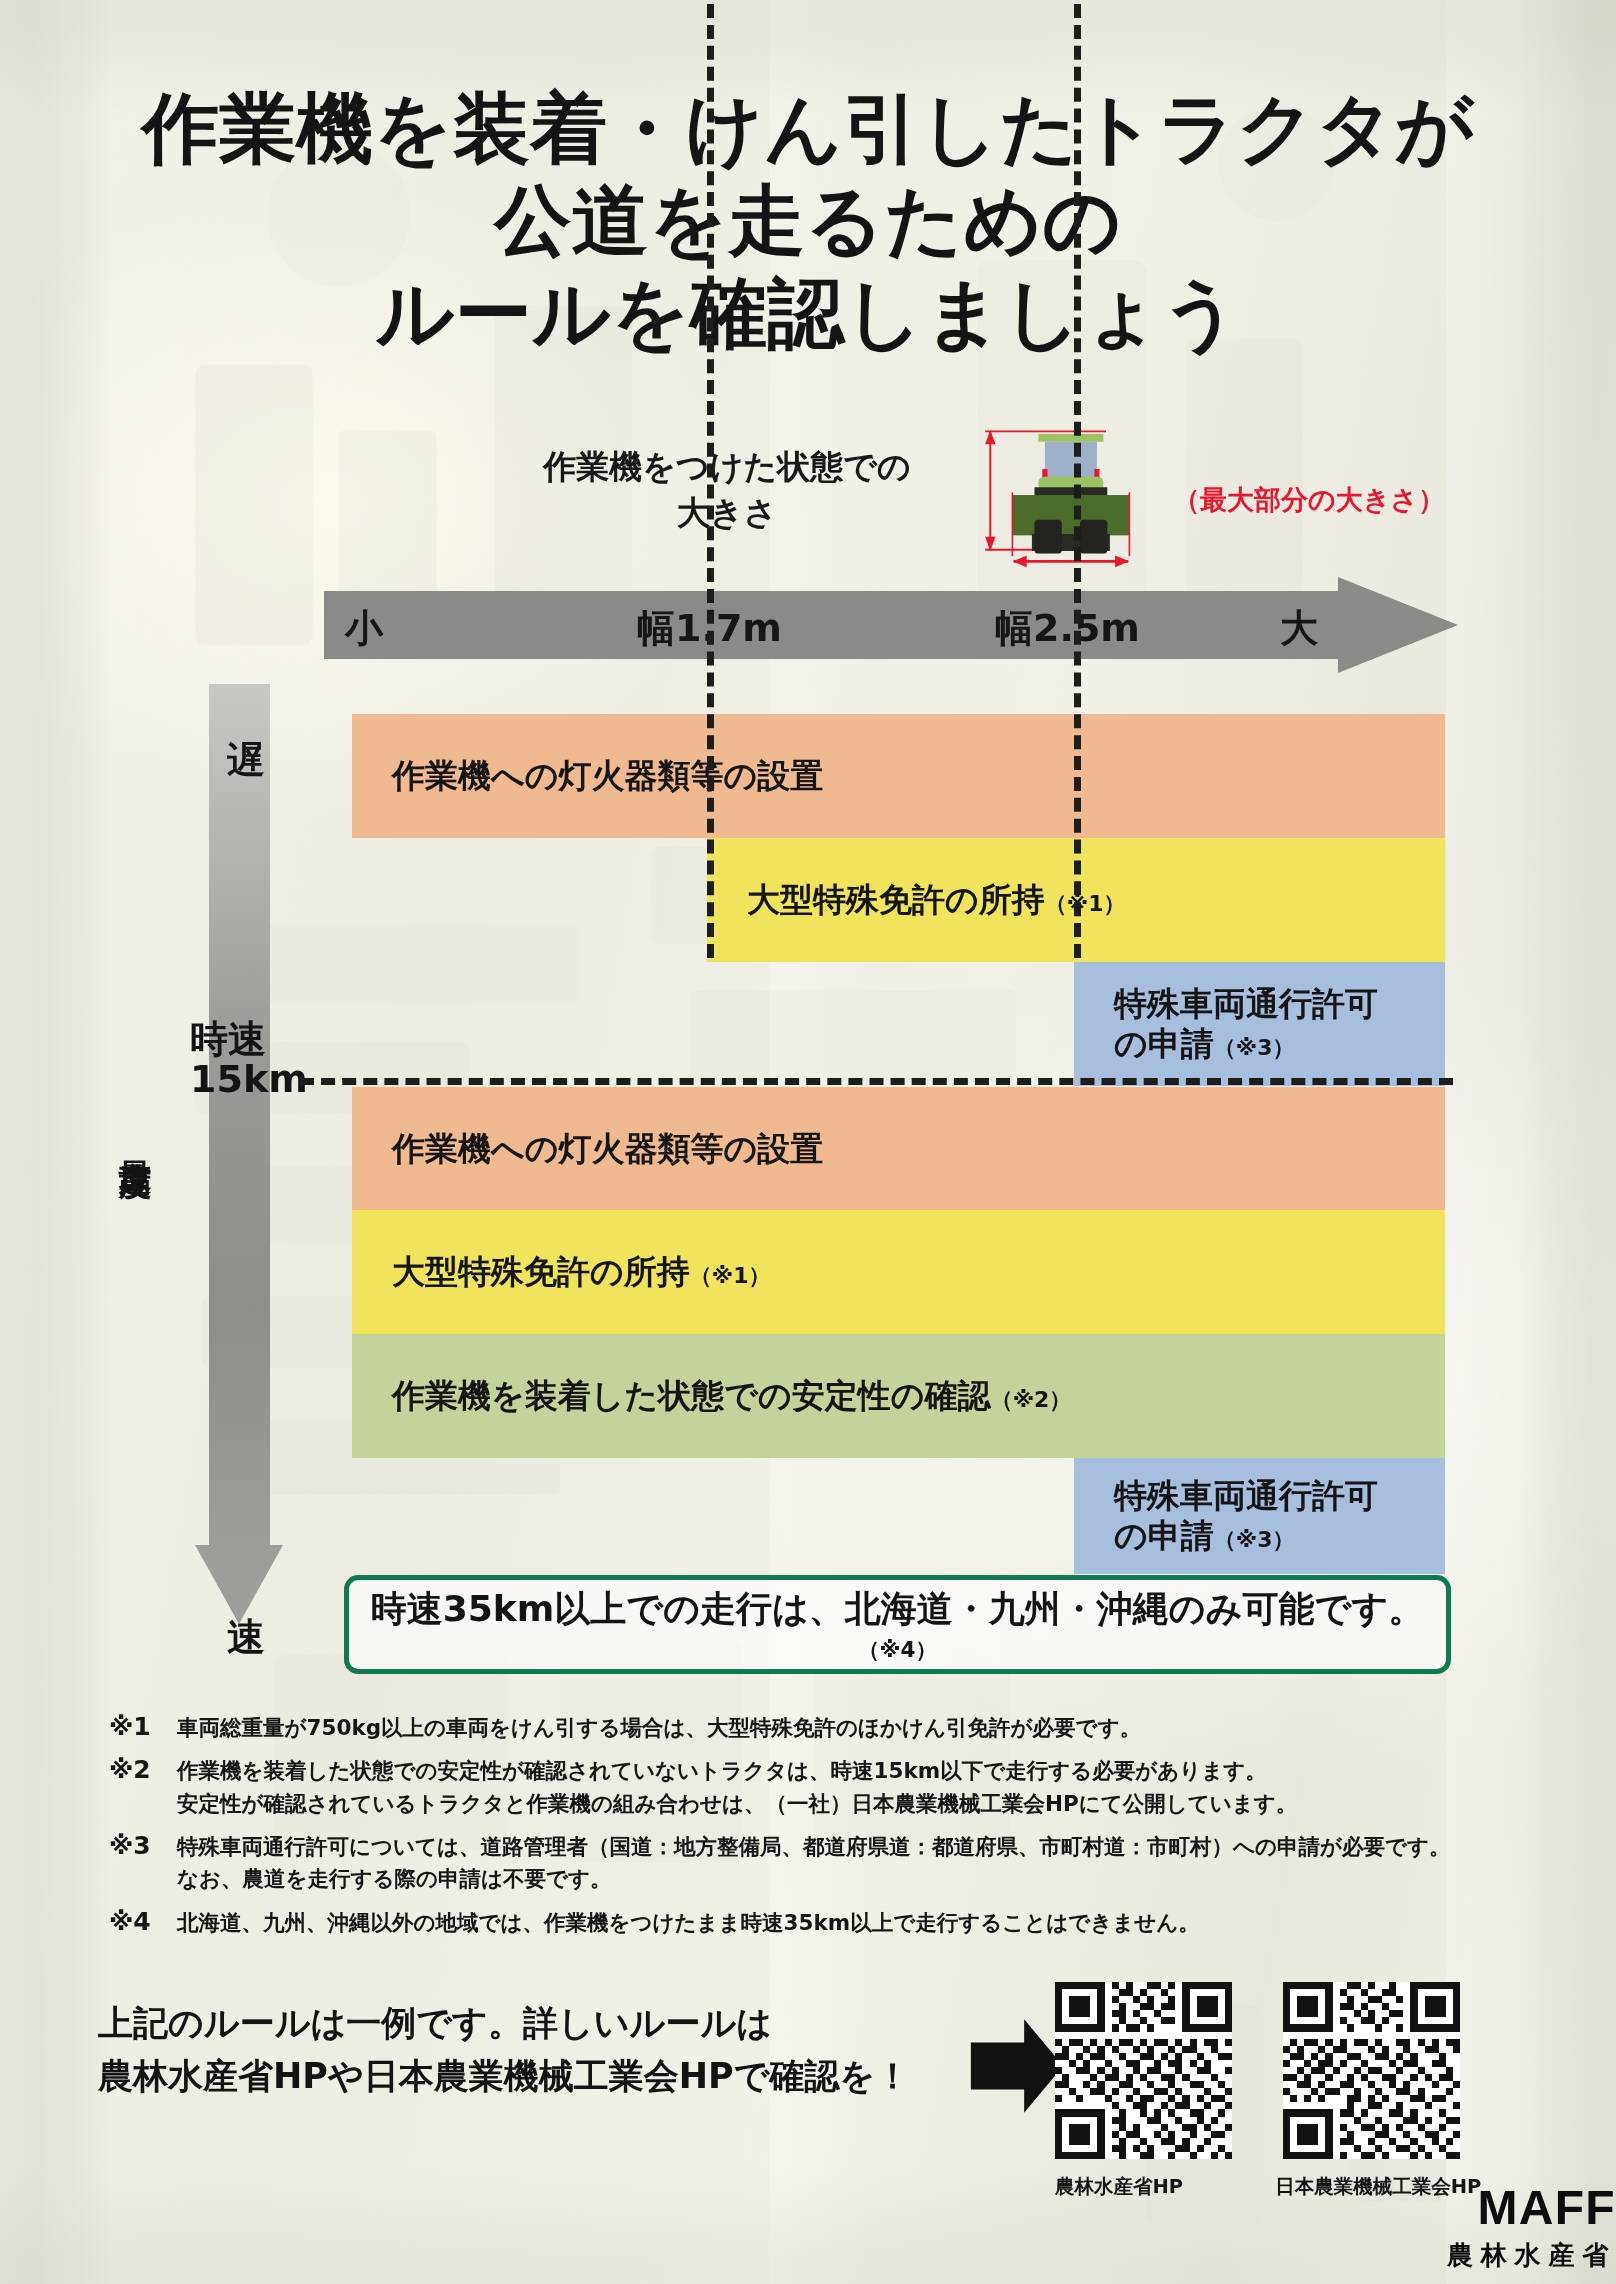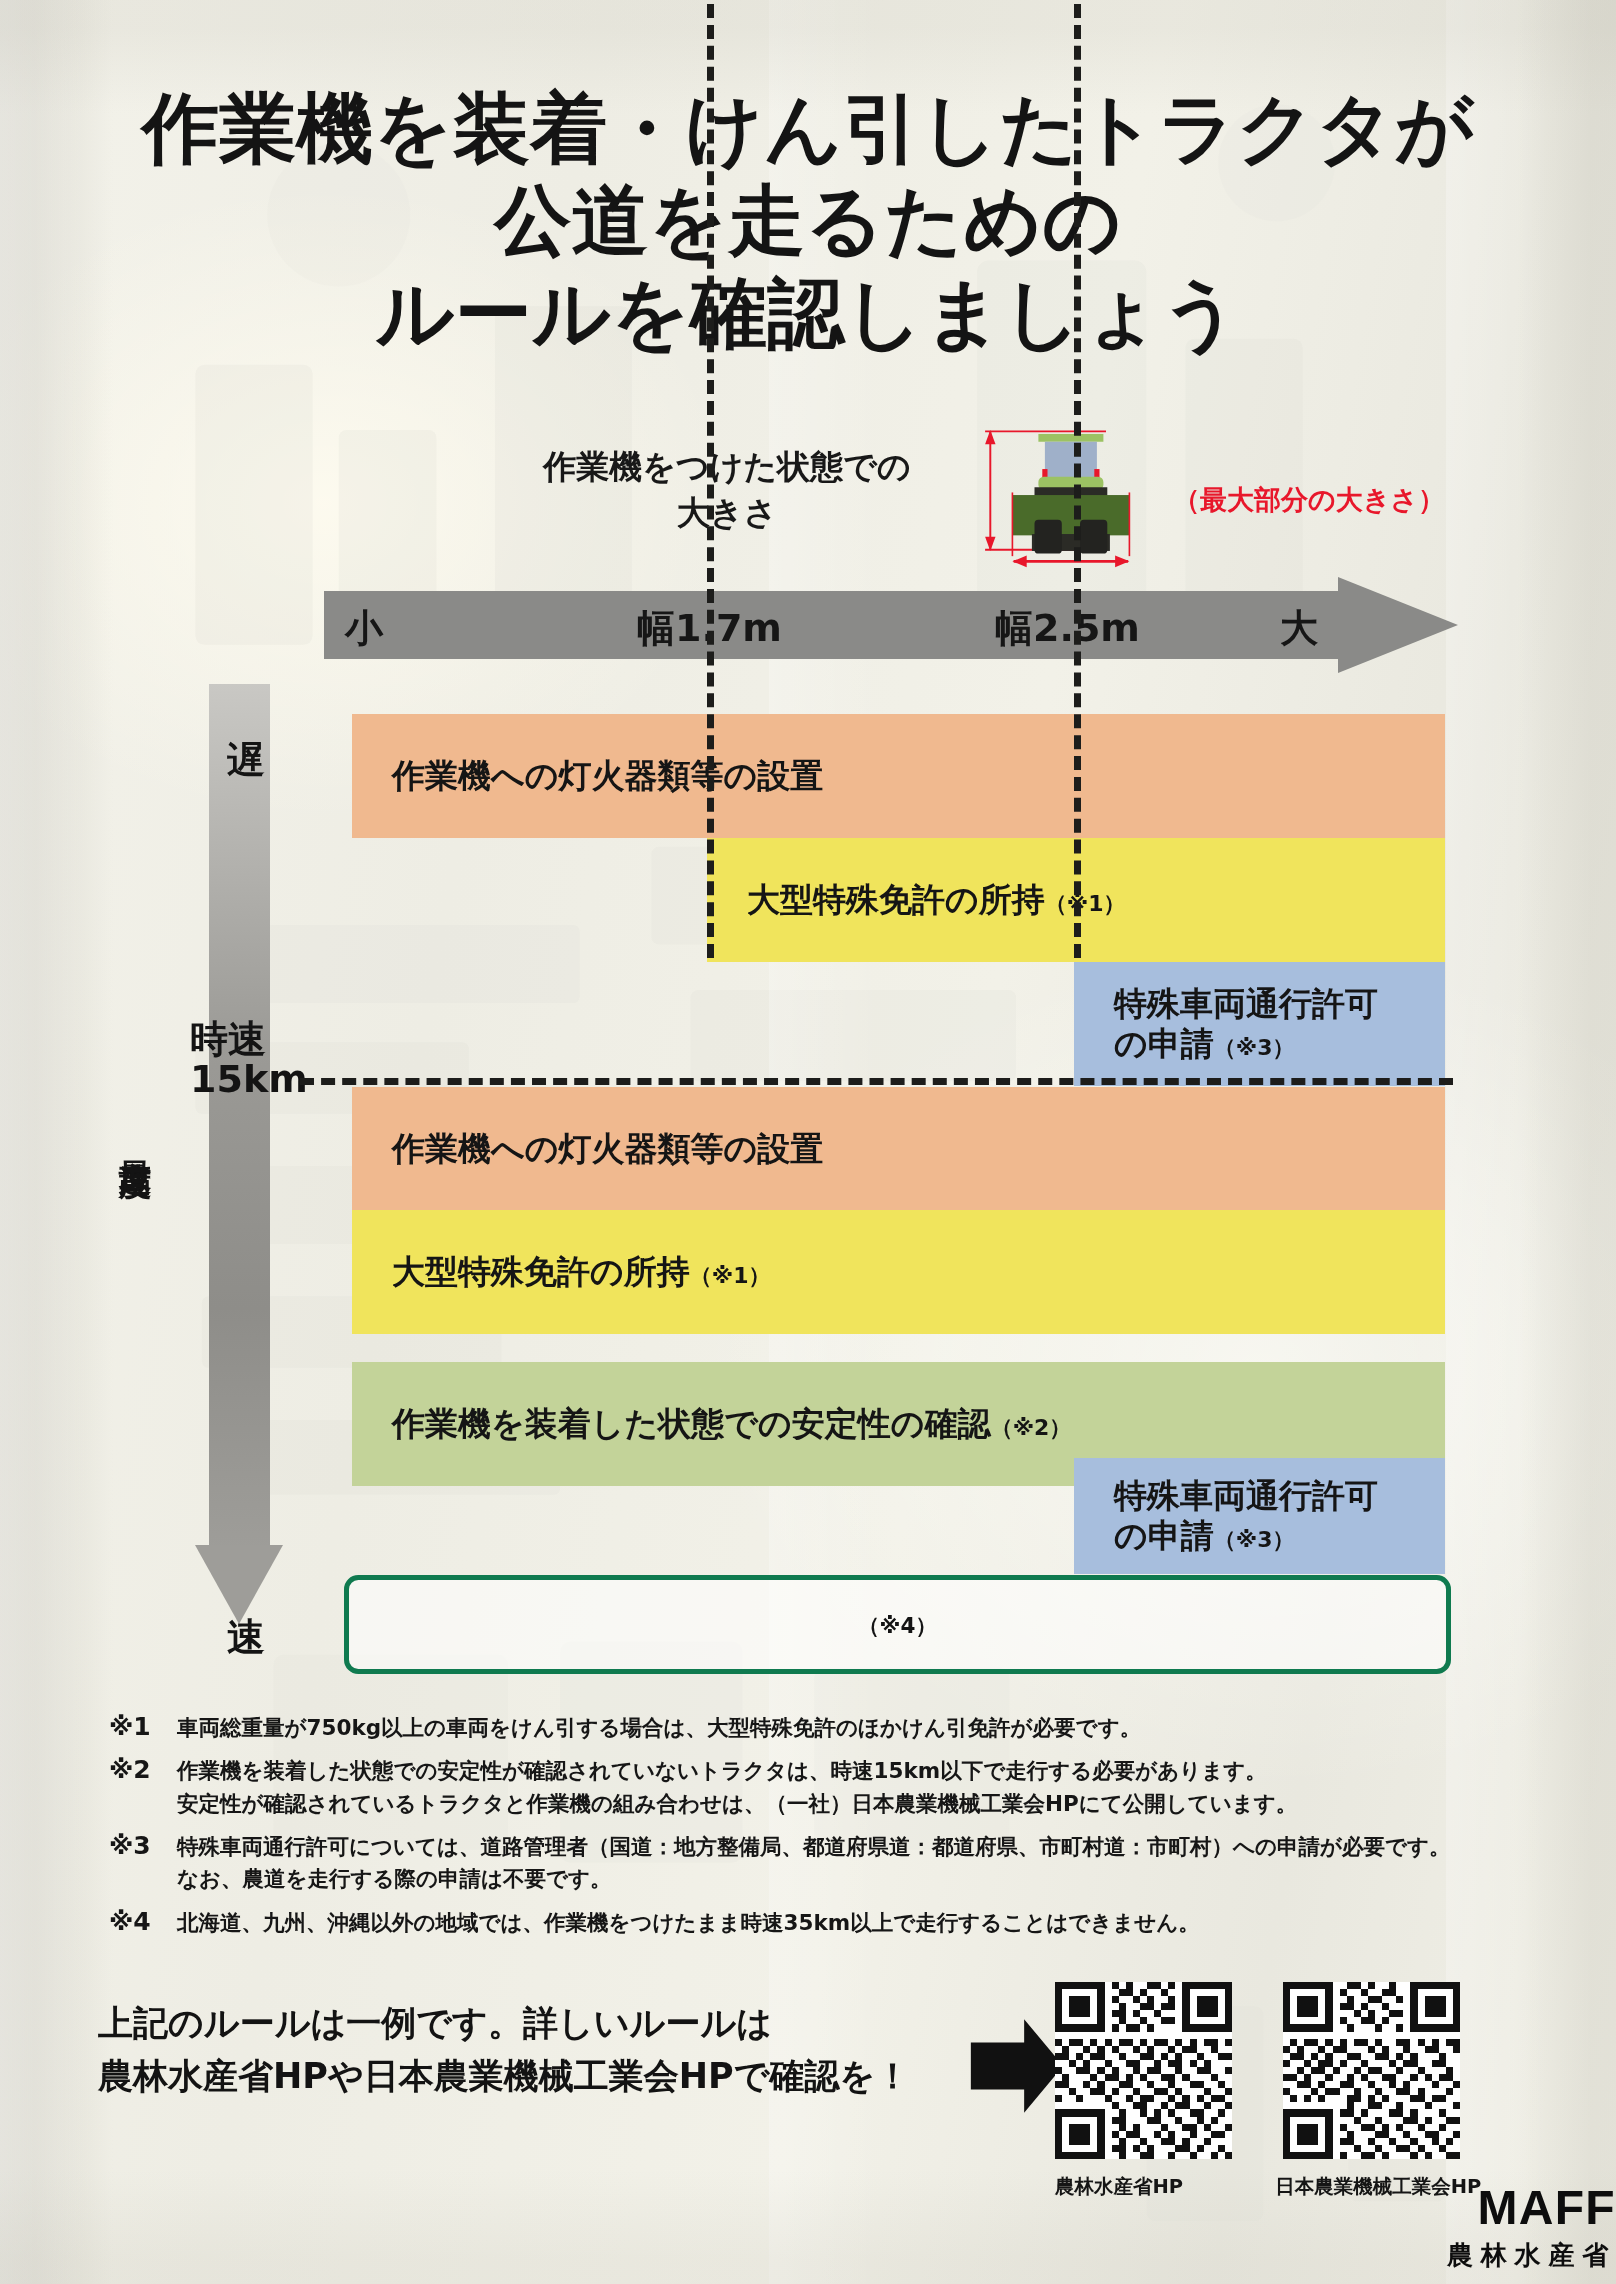--- a/index.html
+++ b/index.html
@@ -304,35 +304,36 @@
   </div>
 
   <div class="bar" style="left:0; top:373px; width:1093px; height:124px; background:#f0b98f;">
     <span class="txt">作業機への灯火器類等の設置</span>
   </div>
 
   <div class="bar" style="left:0; top:496px; width:1093px; height:124px; background:#f0e45c;">
     <span class="txt"><span>大型特殊免許の所持</span><span class="note">（※1）</span></span>
   </div>
 
-  <div class="bar" style="left:0; top:620px; width:1093px; height:124px; background:#c3d399;margin-top:28px;">
+  <div class="bar" style="left:0; top:620px; width:1093px; height:124px; background:#c3d399;">
     <span class="txt"><span>作業機を装着した状態での安定性の確認</span><span class="note">（※2）</span></span>
   </div>
 
   <div class="bar" style="left:722px; top:744px; width:371px; height:116px; background:#a7bedd;">
     <span class="txt" style="white-space:pre-line;"><span>特殊車両通行許可
 の申請</span><span class="note">（※3）</span></span>
   </div>
 </div>
 
 <div class="vdash" style="left:707px;"></div>
 <div class="vdash" style="left:1074px;"></div>
 <div id="hdash"></div>
 
 <div id="callout">
+  <div class="big">時速35km以上での走行は、北海道・九州・沖縄のみ可能です。</div>
   <div class="sub">（※4）</div>
 </div>
 
 <div id="notes">
   <div class="note-row">
     <div class="mk">※1</div>
     <div class="bd" style="white-space:pre-line;">車両総重量が750kg以上の車両をけん引する場合は、大型特殊免許のほかけん引免許が必要です。</div>
   </div>
   <div class="note-row">
     <div class="mk">※2</div>

